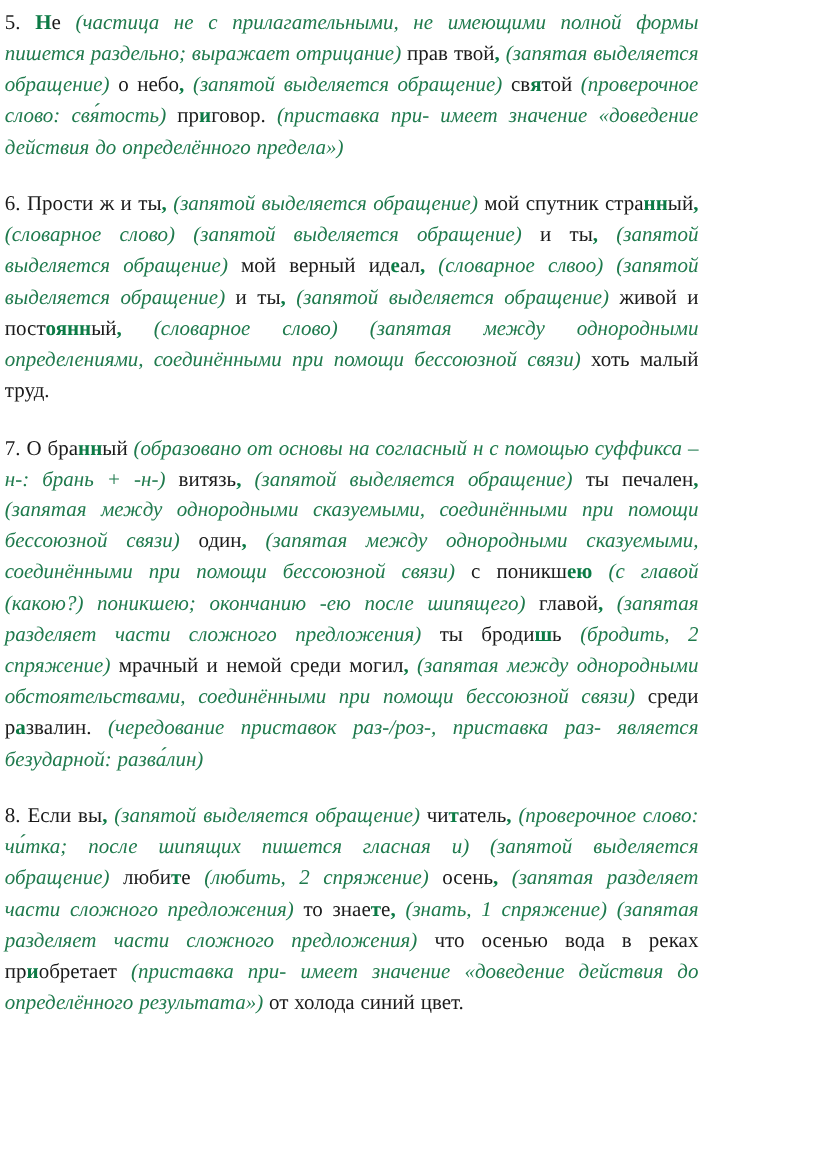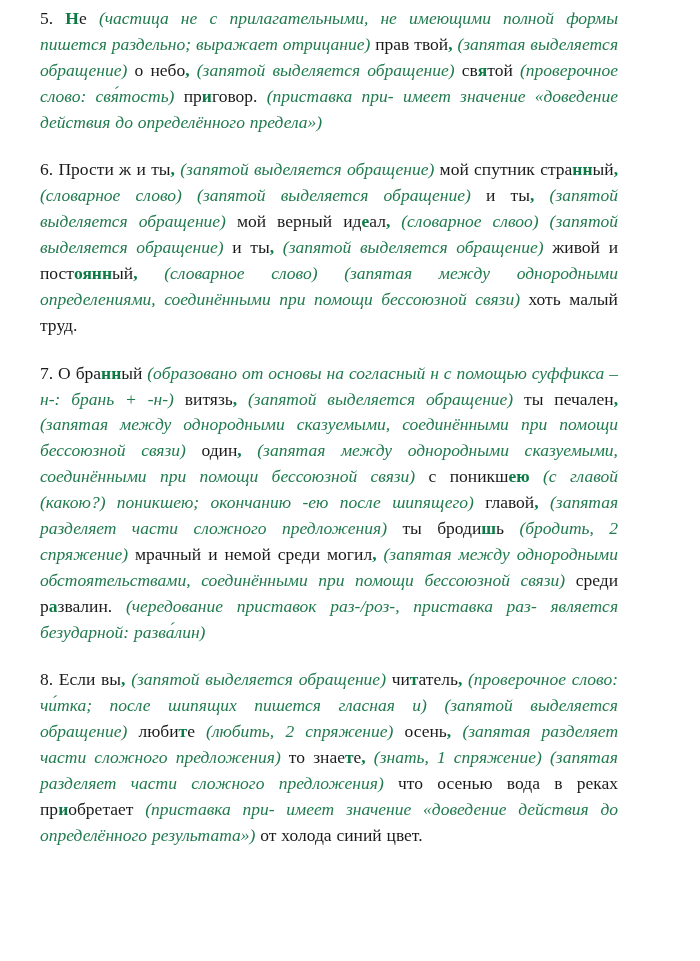--- a/index.html
+++ b/index.html
@@ -10,21 +10,20 @@
   body {
     width: 700px;
     min-height: 961px;
     font-family: "Liberation Serif", serif;
     color: #1a1a1a;
   }
   .page {
     width: 596px;
     box-sizing: border-box;
     padding: 6px 14px 8px 4px;
-    margin-left: 36px;
   }
   .para {
     font-size: 17.5px;
     line-height: 1.48;
     text-align: justify;
     margin: 0 0 22px 0;
     word-spacing: 0.5px;
   }
   .para:last-child { margin-bottom: 0; }
 

